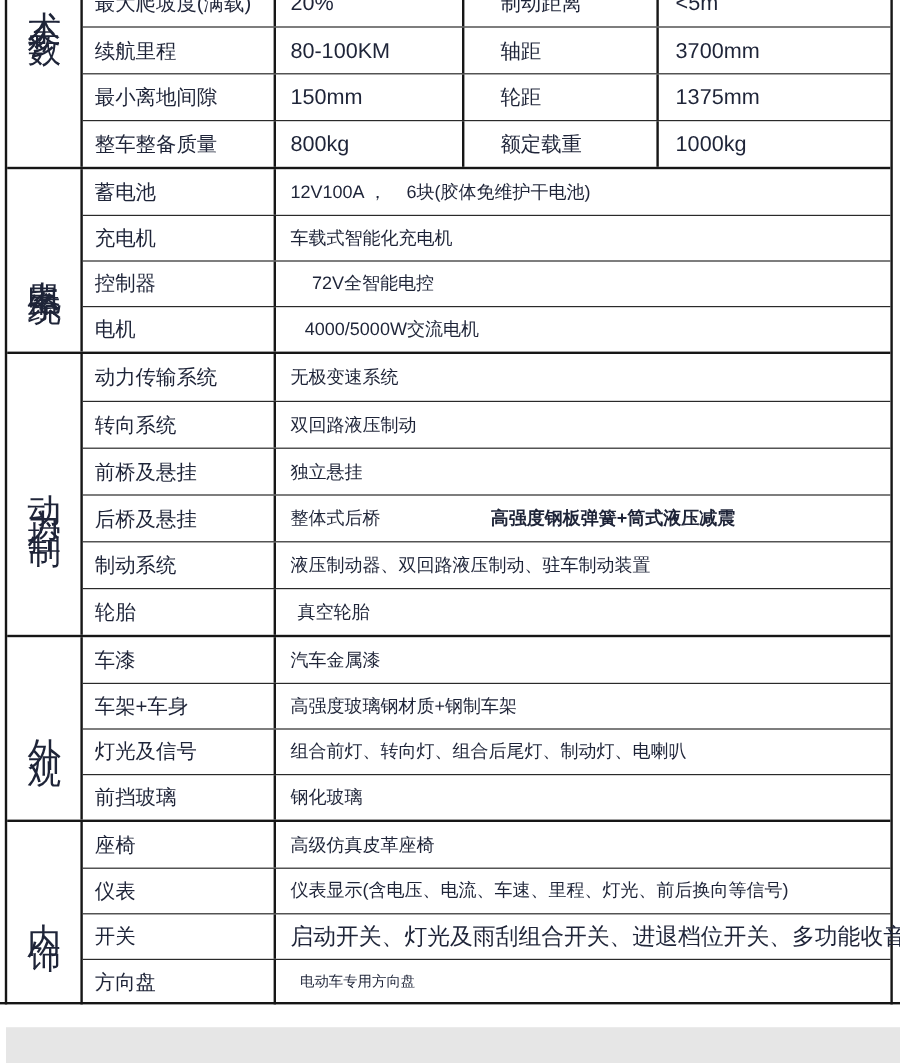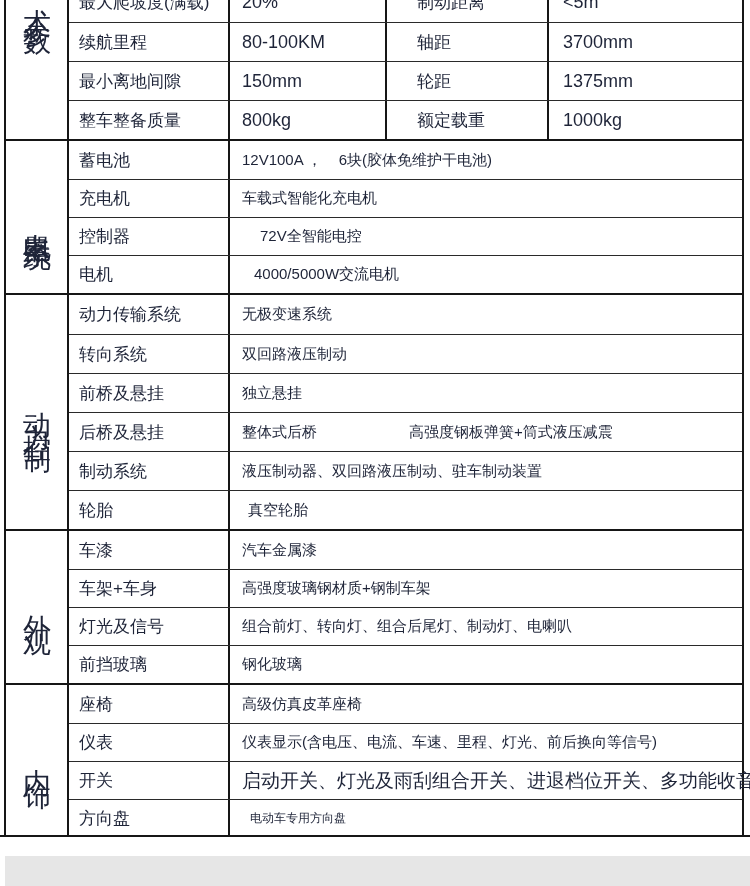--- a/index.html
+++ b/index.html
@@ -50,21 +50,21 @@
         font-size:18px;}
   .quad .cell-label2{flex:0 0 162px;width:162px;border-right:2px solid #161616;
         padding-left:30px;font-size:17px;font-weight:500;}
   .quad .cell-value2{flex:1;padding-left:14px;font-size:18px;font-weight:500;}
   
   .ind-lg{padding-left:30px;}
   .ind-sm{padding-left:24px;}
   .ind-xs{padding-left:18px;}
   .val-lg{font-size:19px;}
   .val-sm{font-size:12px;padding-left:20px;}
-  .value2-part{margin-left:92px;}
+  .value2-part{margin-left:92px;font-weight:bold;}
   
   .bottom-rule{position:absolute;left:0;top:835px;width:750px;height:2px;
         background:#161616;}
   
   .footer-bar{position:absolute;left:5px;right:0;top:856px;height:30px;
         background:#e6e6e6;}
 </style>
 </head>
 <body>
 

